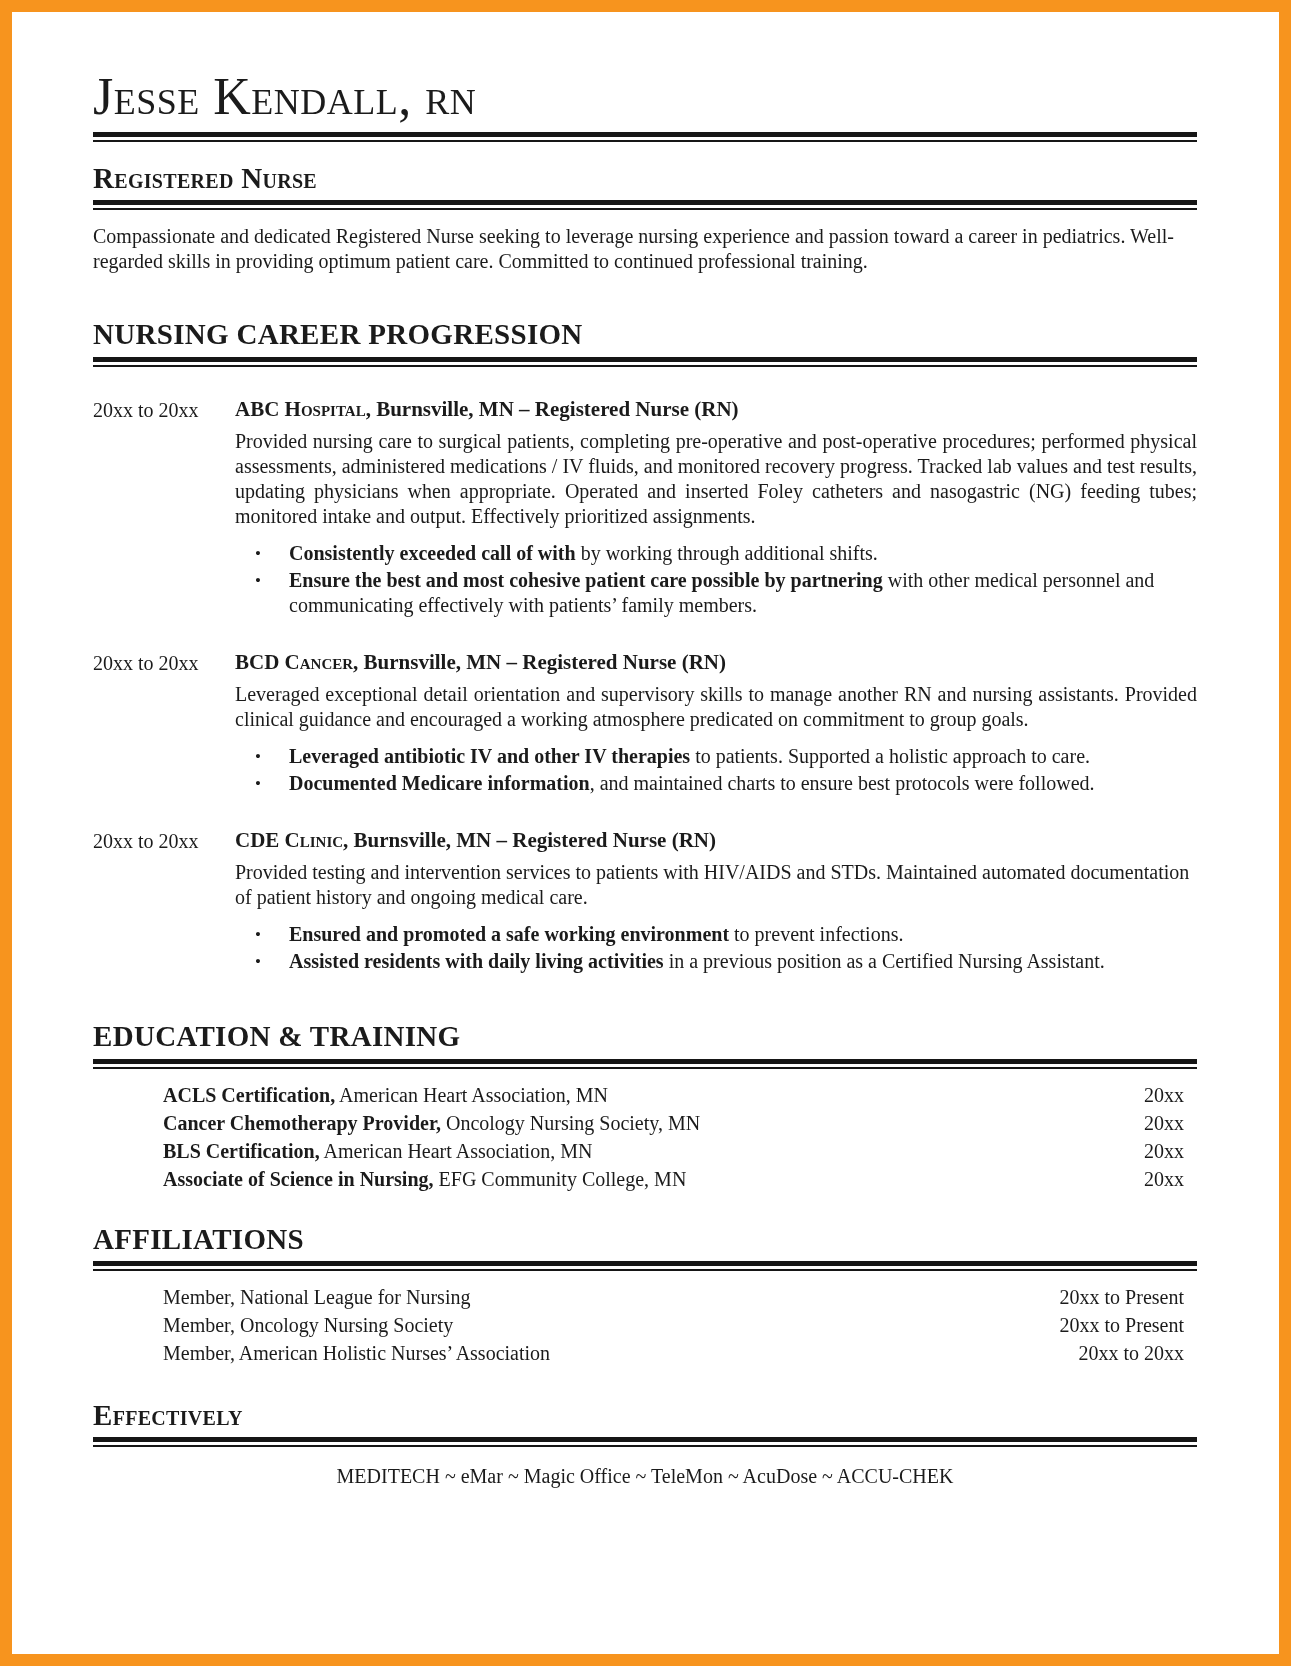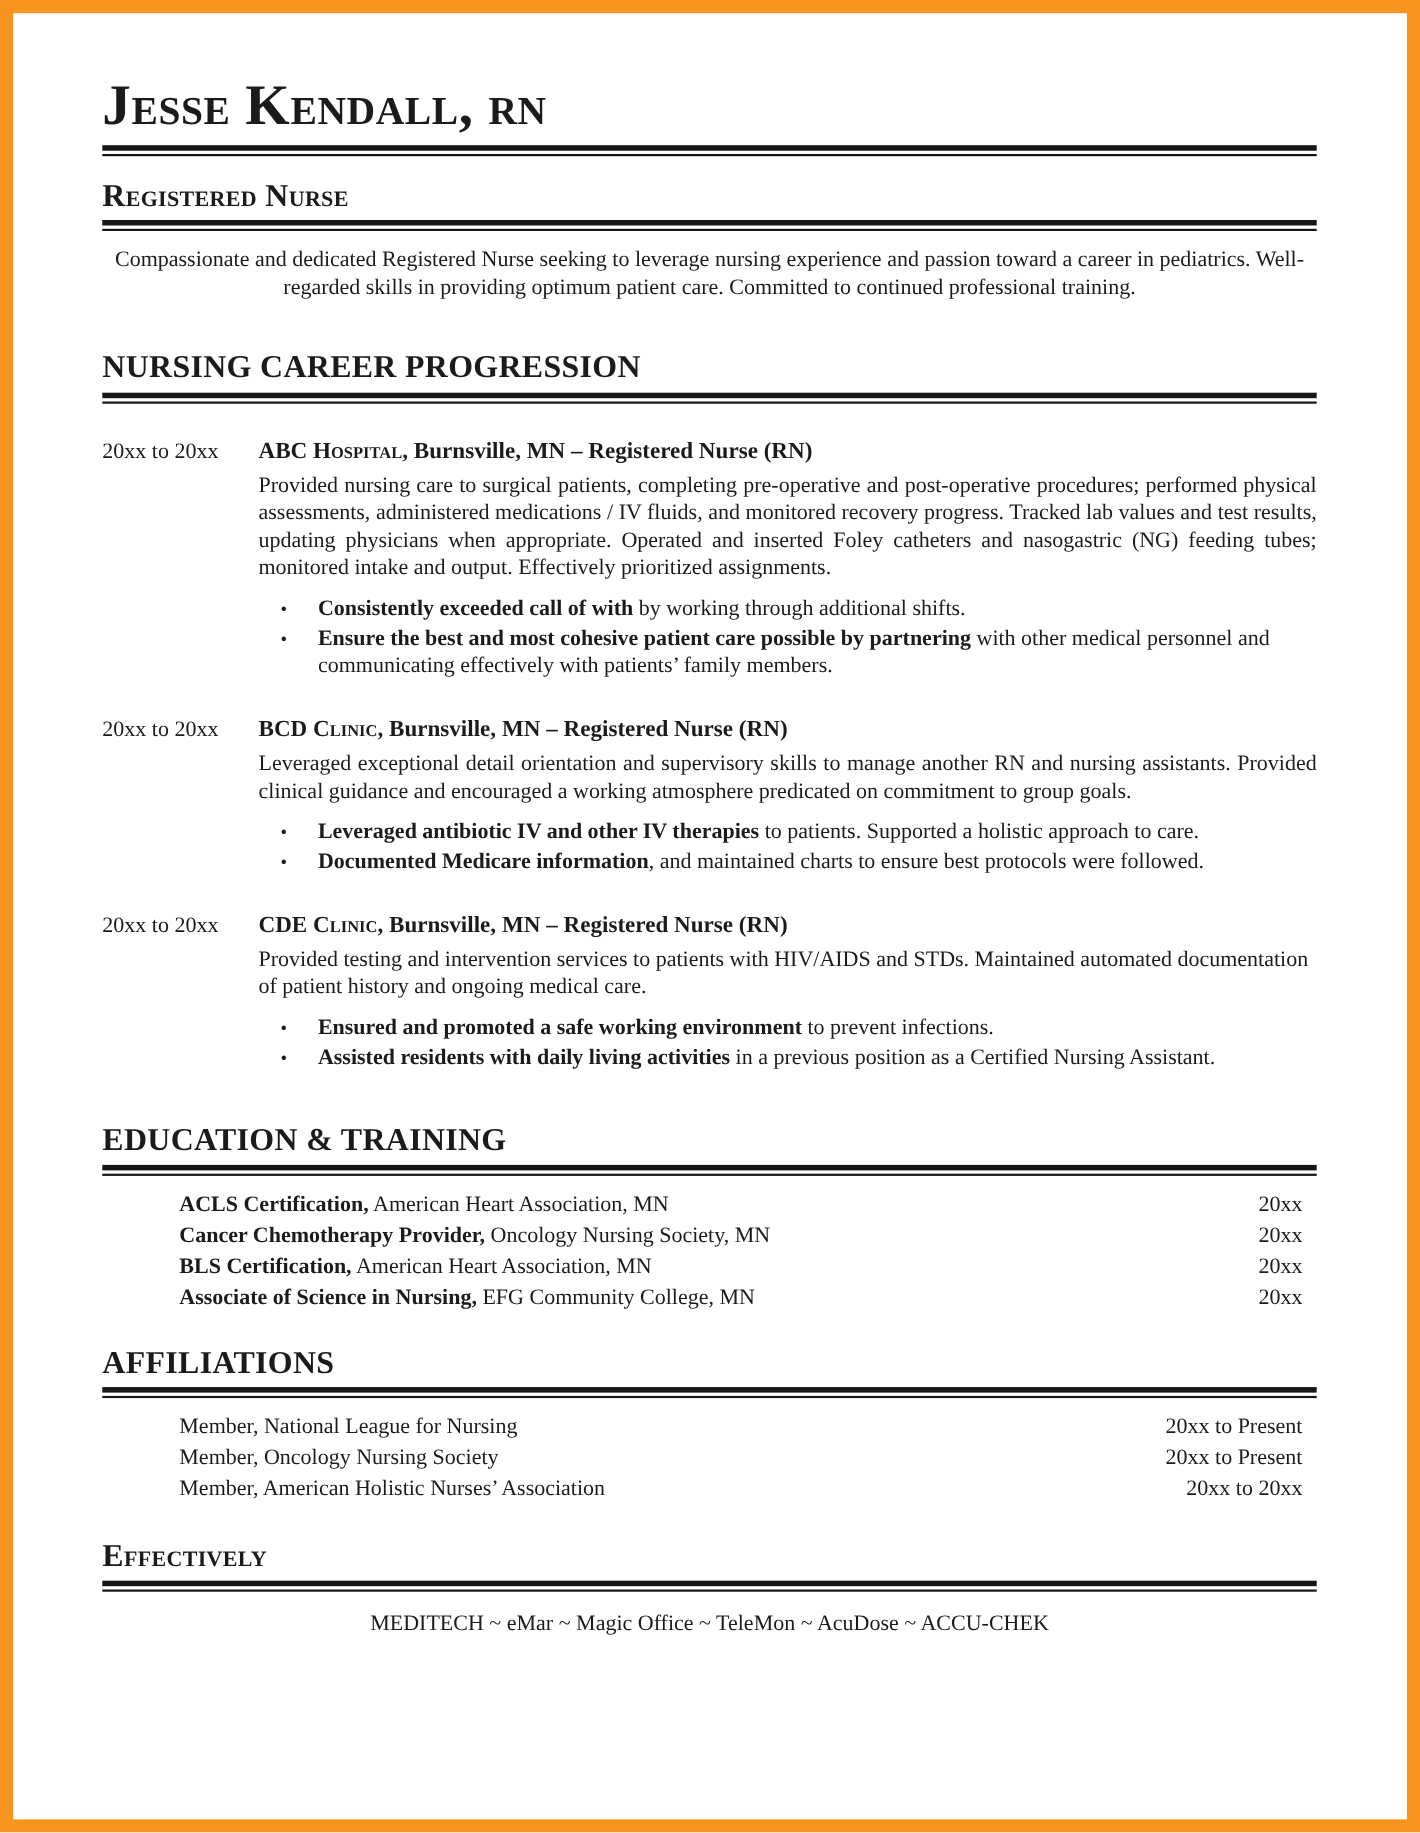--- a/index.html
+++ b/index.html
@@ -4,32 +4,32 @@
 <style>
   html,body{margin:0;padding:0;background:#ffffff;}
   .page{
     width:1291px;height:1666px;box-sizing:border-box;
     border:12px solid #F7941E;background:#ffffff;overflow:hidden;
     font-family:"Liberation Serif","DejaVu Serif",serif;color:#1b1b1b;
   }
   .content{padding:58px 82px 0 81px;}
   .rule{height:3px;border-top:5px solid #161616;border-bottom:2px solid #161616;}
   .name{
-    font-size:52px;font-weight:700;font-variant:small-caps;
+    font-size:52px;font-weight:400;font-variant:small-caps;
     line-height:1.02;margin:0 0 9px 0;letter-spacing:0.5px;
   }
   .contact{text-align:right;font-size:20px;margin-top:7px;line-height:1.2;}
   .h2{font-size:29px;font-weight:700;margin:0 0 5px 0;line-height:1.15;letter-spacing:0.3px;}
   .sc{font-variant:small-caps;}
   .mt-rn{margin-top:20px;}
   .mt-career{margin-top:44px;}
   .mt-edu{margin-top:46px;}
   .mt-aff{margin-top:30px;}
   .mt-tech{margin-top:32px;}
-  .summary{font-size:20px;line-height:25px;margin:14px 0 4px 0;text-align:center;}
+  .summary{font-size:20px;line-height:25px;margin:14px 0 4px 0;}
   .job{display:flex;margin-top:30px;}
   .job + .job{margin-top:32px;}
   .jobs{margin-top:2px;}
   .job-dates{flex:none;width:142px;font-size:20px;padding-top:2px;}
   .job-body{flex:1;min-width:0;}
   .job-title{font-size:21px;font-weight:700;line-height:1.2;}
   .job-desc{font-size:20px;line-height:25px;margin:7px 0 0 0;}
   .justify{text-align:justify;}
   .bullets{list-style:none;margin:12px 0 0 0;padding:0;}
   .bullets li{
@@ -73,21 +73,21 @@
           <ul class="bullets">
             <li><span class="b">Consistently exceeded call of with</span><span> by working through additional shifts.</span></li>
             <li><span class="b">Ensure the best and most cohesive patient care possible by partnering</span><span> with other medical personnel and communicating effectively with patients’ family members.</span></li>
           </ul>
         </div>
       </div>
 
       <div class="job">
         <div class="job-dates">20xx to 20xx</div>
         <div class="job-body">
-          <div class="job-title"><span class="sc">BCD Clinic,</span><span> Burnsville, MN – Registered Nurse (RN)</span></div>
+          <div class="job-title"><span class="sc">BCD Cancer,</span><span> Burnsville, MN – Registered Nurse (RN)</span></div>
           <p class="job-desc justify">Leveraged exceptional detail orientation and supervisory skills to manage another RN and nursing assistants. Provided clinical guidance and encouraged a working atmosphere predicated on commitment to group goals.</p>
           <ul class="bullets">
             <li><span class="b">Leveraged antibiotic IV and other IV therapies</span><span> to patients. Supported a holistic approach to care.</span></li>
             <li><span class="b">Documented Medicare information</span><span>, and maintained charts to ensure best protocols were followed.</span></li>
           </ul>
         </div>
       </div>
 
       <div class="job">
         <div class="job-dates">20xx to 20xx</div>

